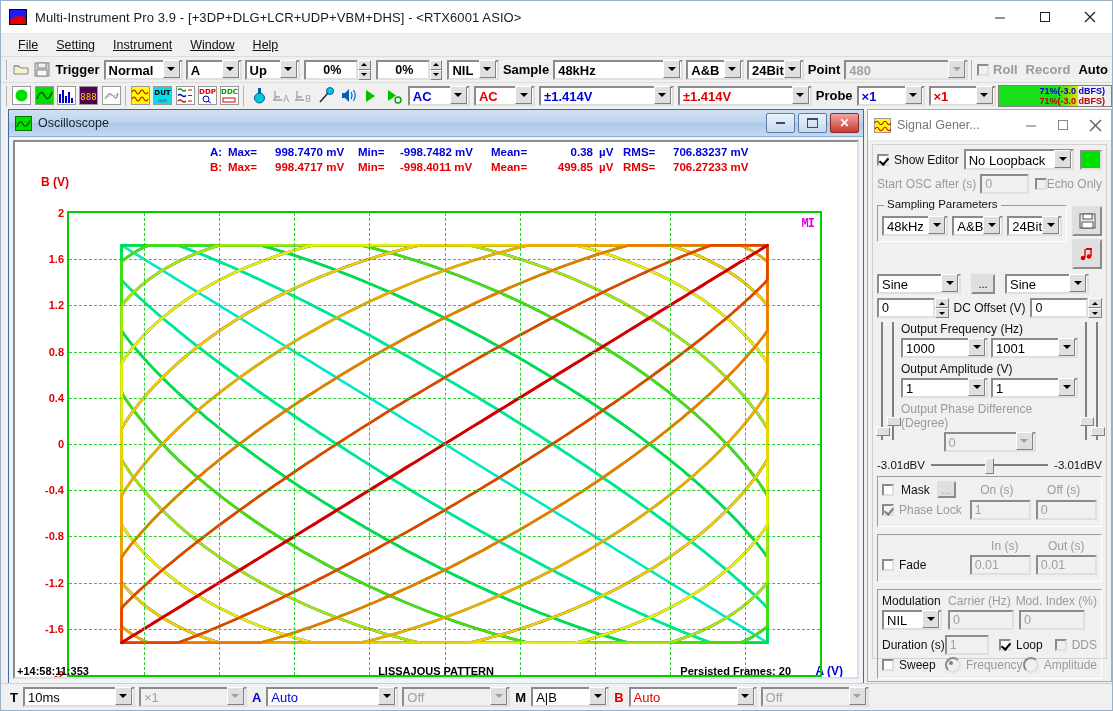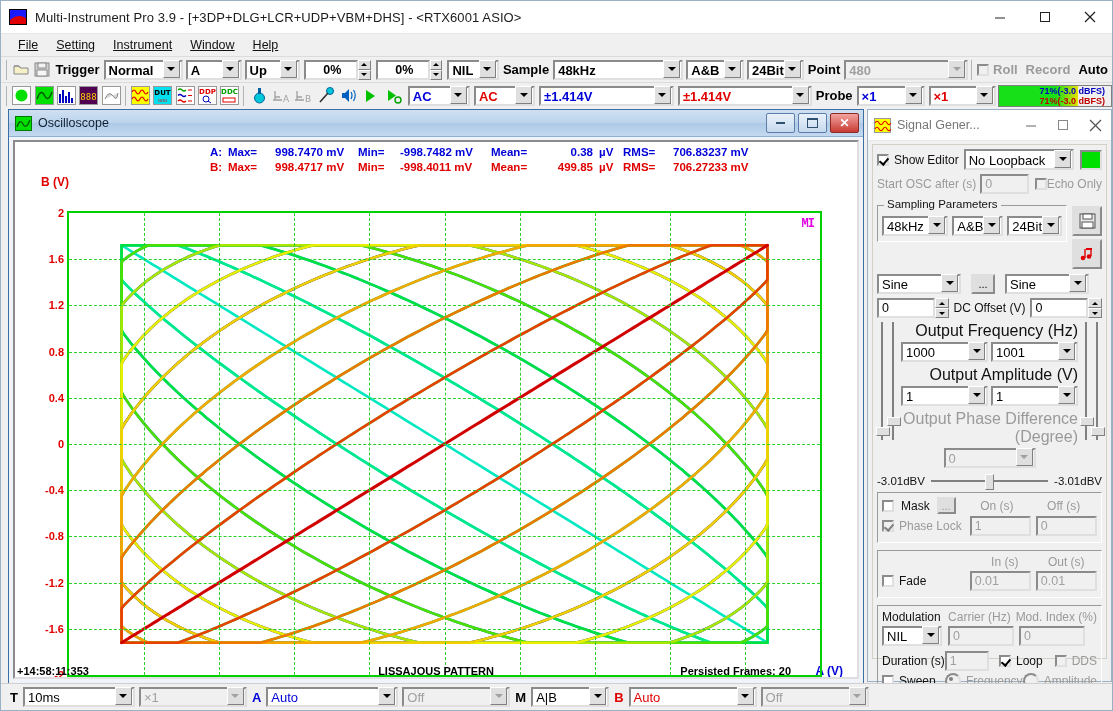--- a/index.html
+++ b/index.html
@@ -141,21 +141,21 @@
   .sg-ctrls{margin-left:auto;display:flex;}
   .sg-btn{width:32px;height:30px;display:flex;align-items:center;justify-content:center;color:#555;}
   .sg-body{position:absolute;left:4px;top:34px;right:4px;bottom:22px;background:#f0f0f0;
        border:1px solid #d4d0c8;box-sizing:border-box;padding:4px;}
   .row{display:flex;align-items:center;margin-bottom:4px;}
   .grp{border:1px solid #fff;border-top-color:#9a9a9a;border-left-color:#9a9a9a;
        position:relative;padding:10px 4px 5px 4px;margin:7px 0 5px 0;}
   .grp>.gt{position:absolute;top:-8px;left:6px;background:#f0f0f0;padding:0 3px;font-size:11.5px;color:#111;}
   .t{font-size:12px;color:#111;white-space:nowrap;}
   .t.dim{color:#9a9a9a;}
-  .ctr{text-align:right;width:100%;font-size:16px;color:#111;}
+  .ctr{text-align:left;width:100%;font-size:12px;color:#111;}
   .ctr.dim{color:#9a9a9a;}
   .greenbox{width:22px;height:20px;background:#00e000;border:2px inset #dfdfdf;box-sizing:border-box;}
   .sqbtn{width:24px;height:20px;border:2px outset #dfdfdf;background:#dfdfdf;
        display:flex;align-items:center;justify-content:center;font-size:11px;box-sizing:border-box;}
   .bigbtn{width:30px;height:30px;border:2px outset #dfdfdf;background:#dfdfdf;
        display:flex;align-items:center;justify-content:center;box-sizing:border-box;}
   .vslider{width:10px;height:118px;position:relative;}
   .vslider .trk{position:absolute;left:4px;top:0;bottom:0;width:2px;background:#808080;}
   .vslider .thm{position:absolute;left:-1px;bottom:4px;width:12px;height:7px;background:#dfdfdf;
        border:1px solid #fff;border-right-color:#808080;border-bottom-color:#808080;}

